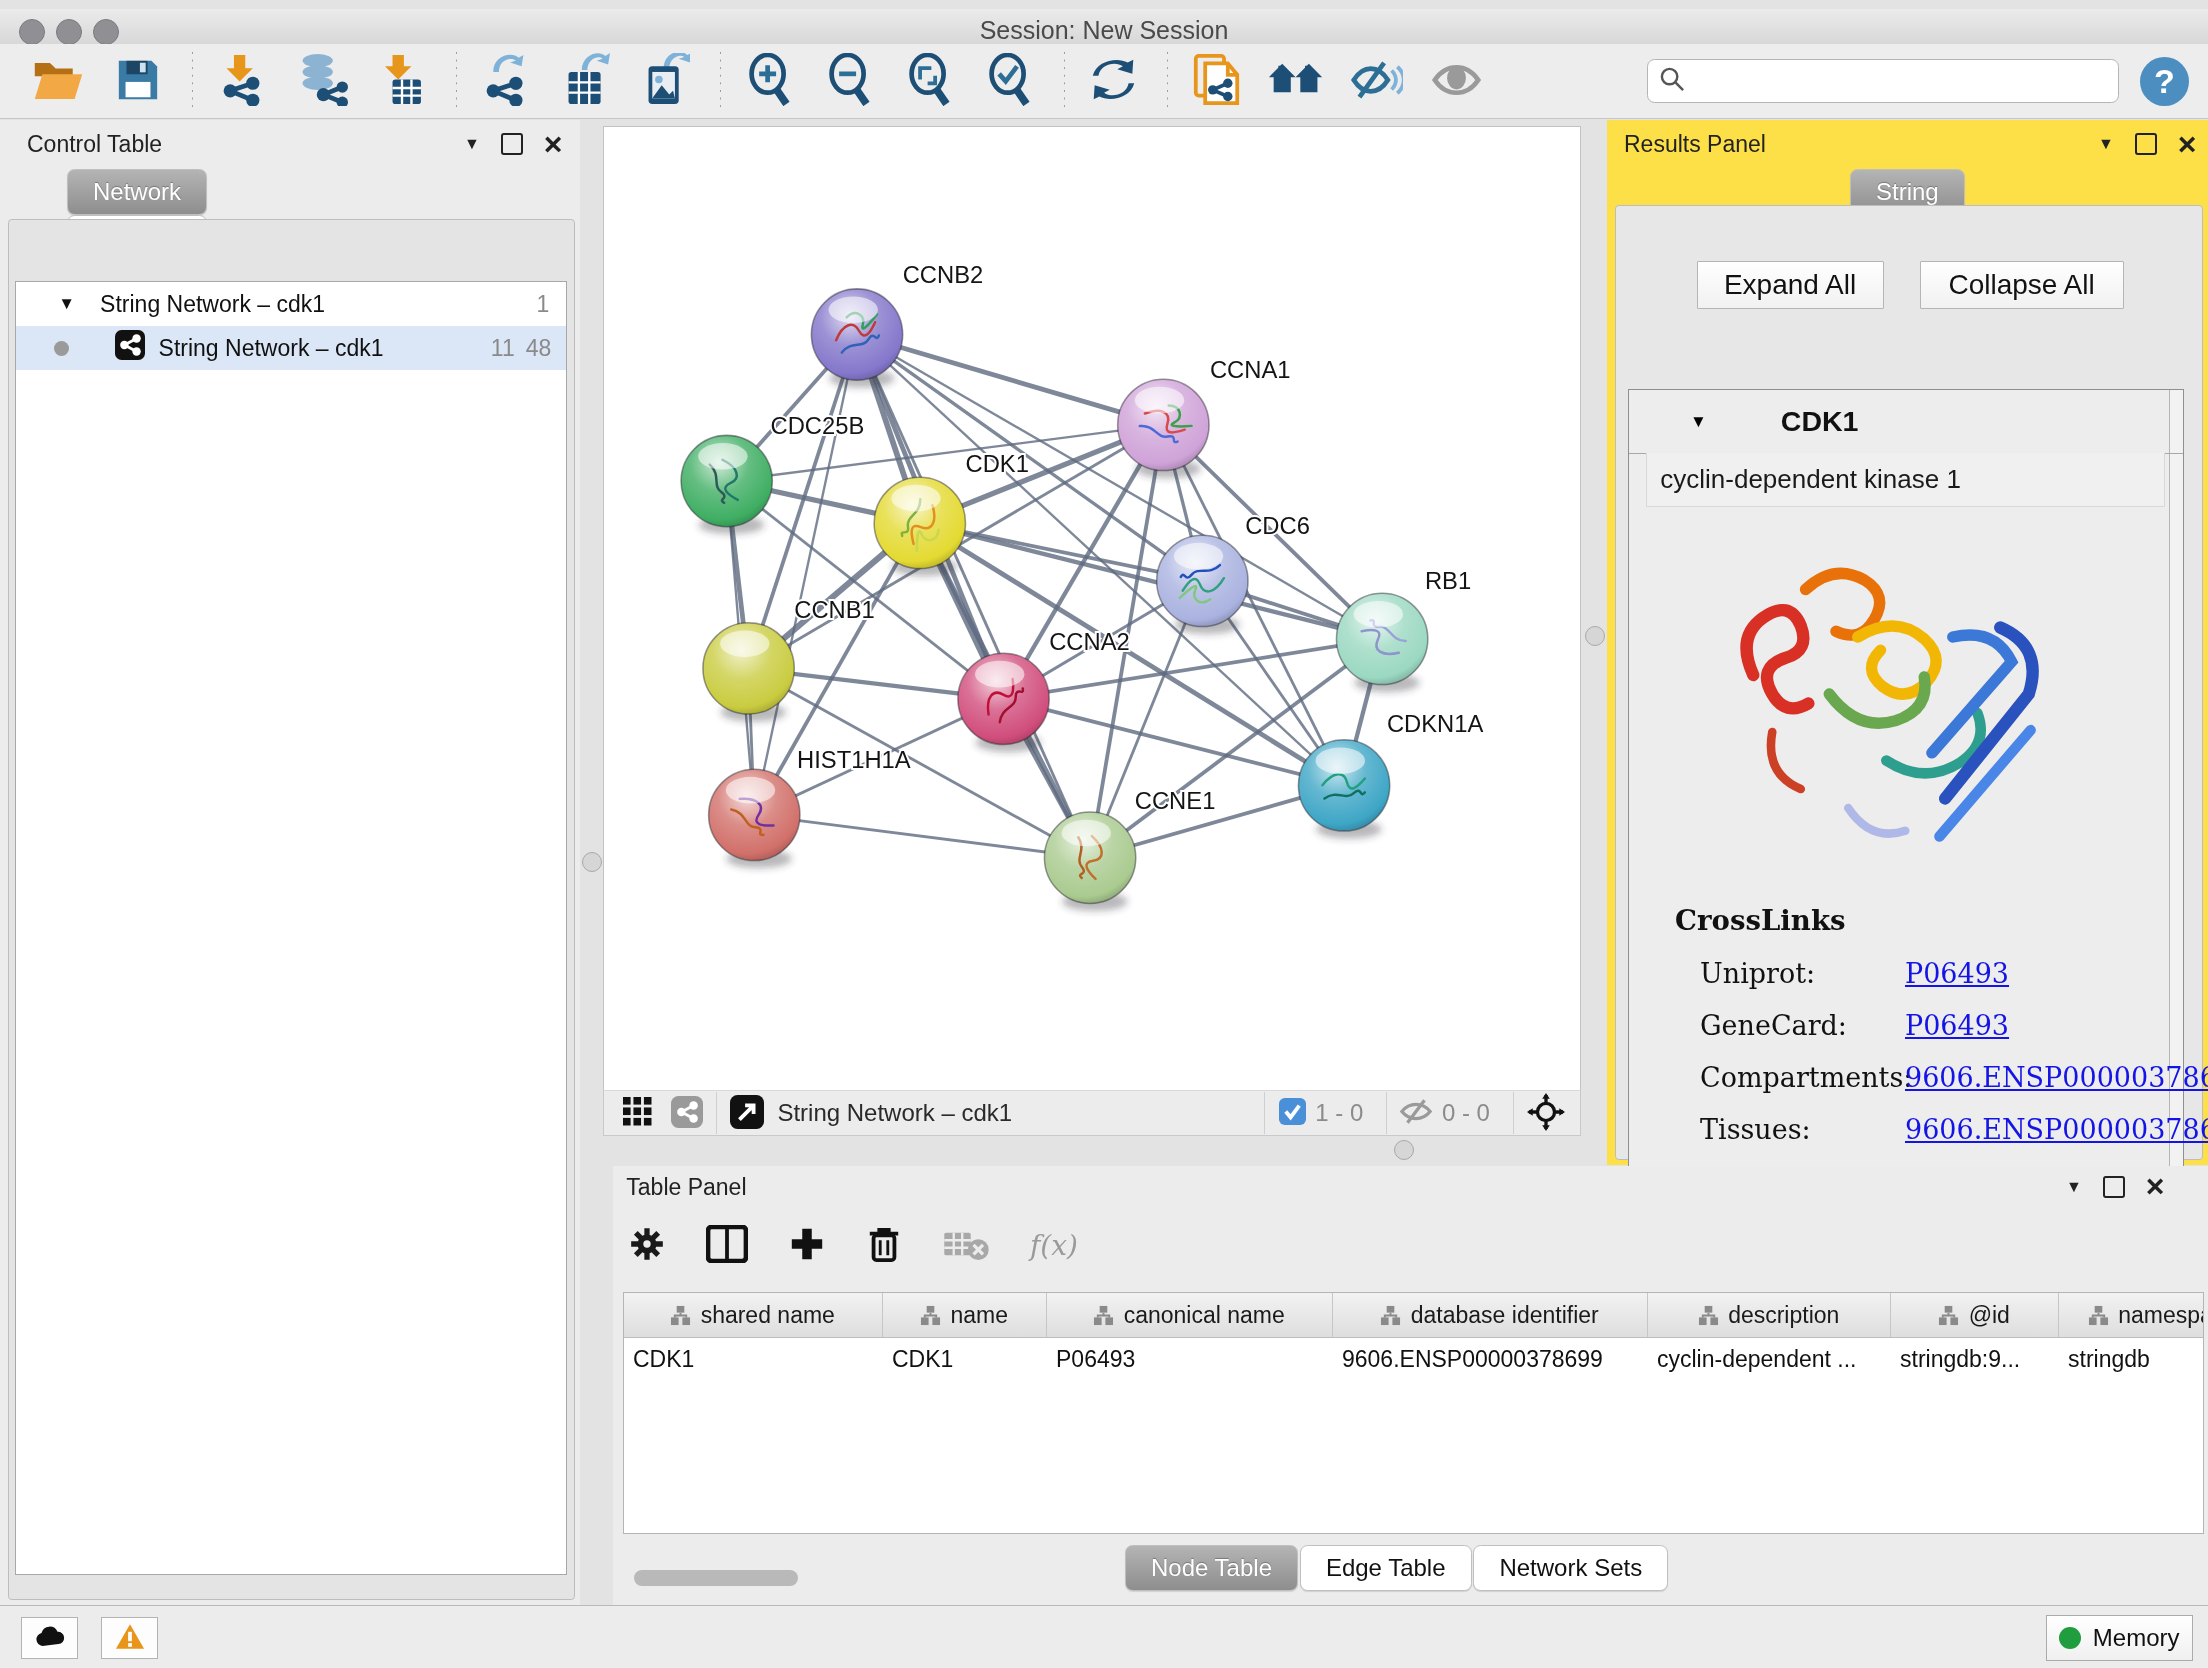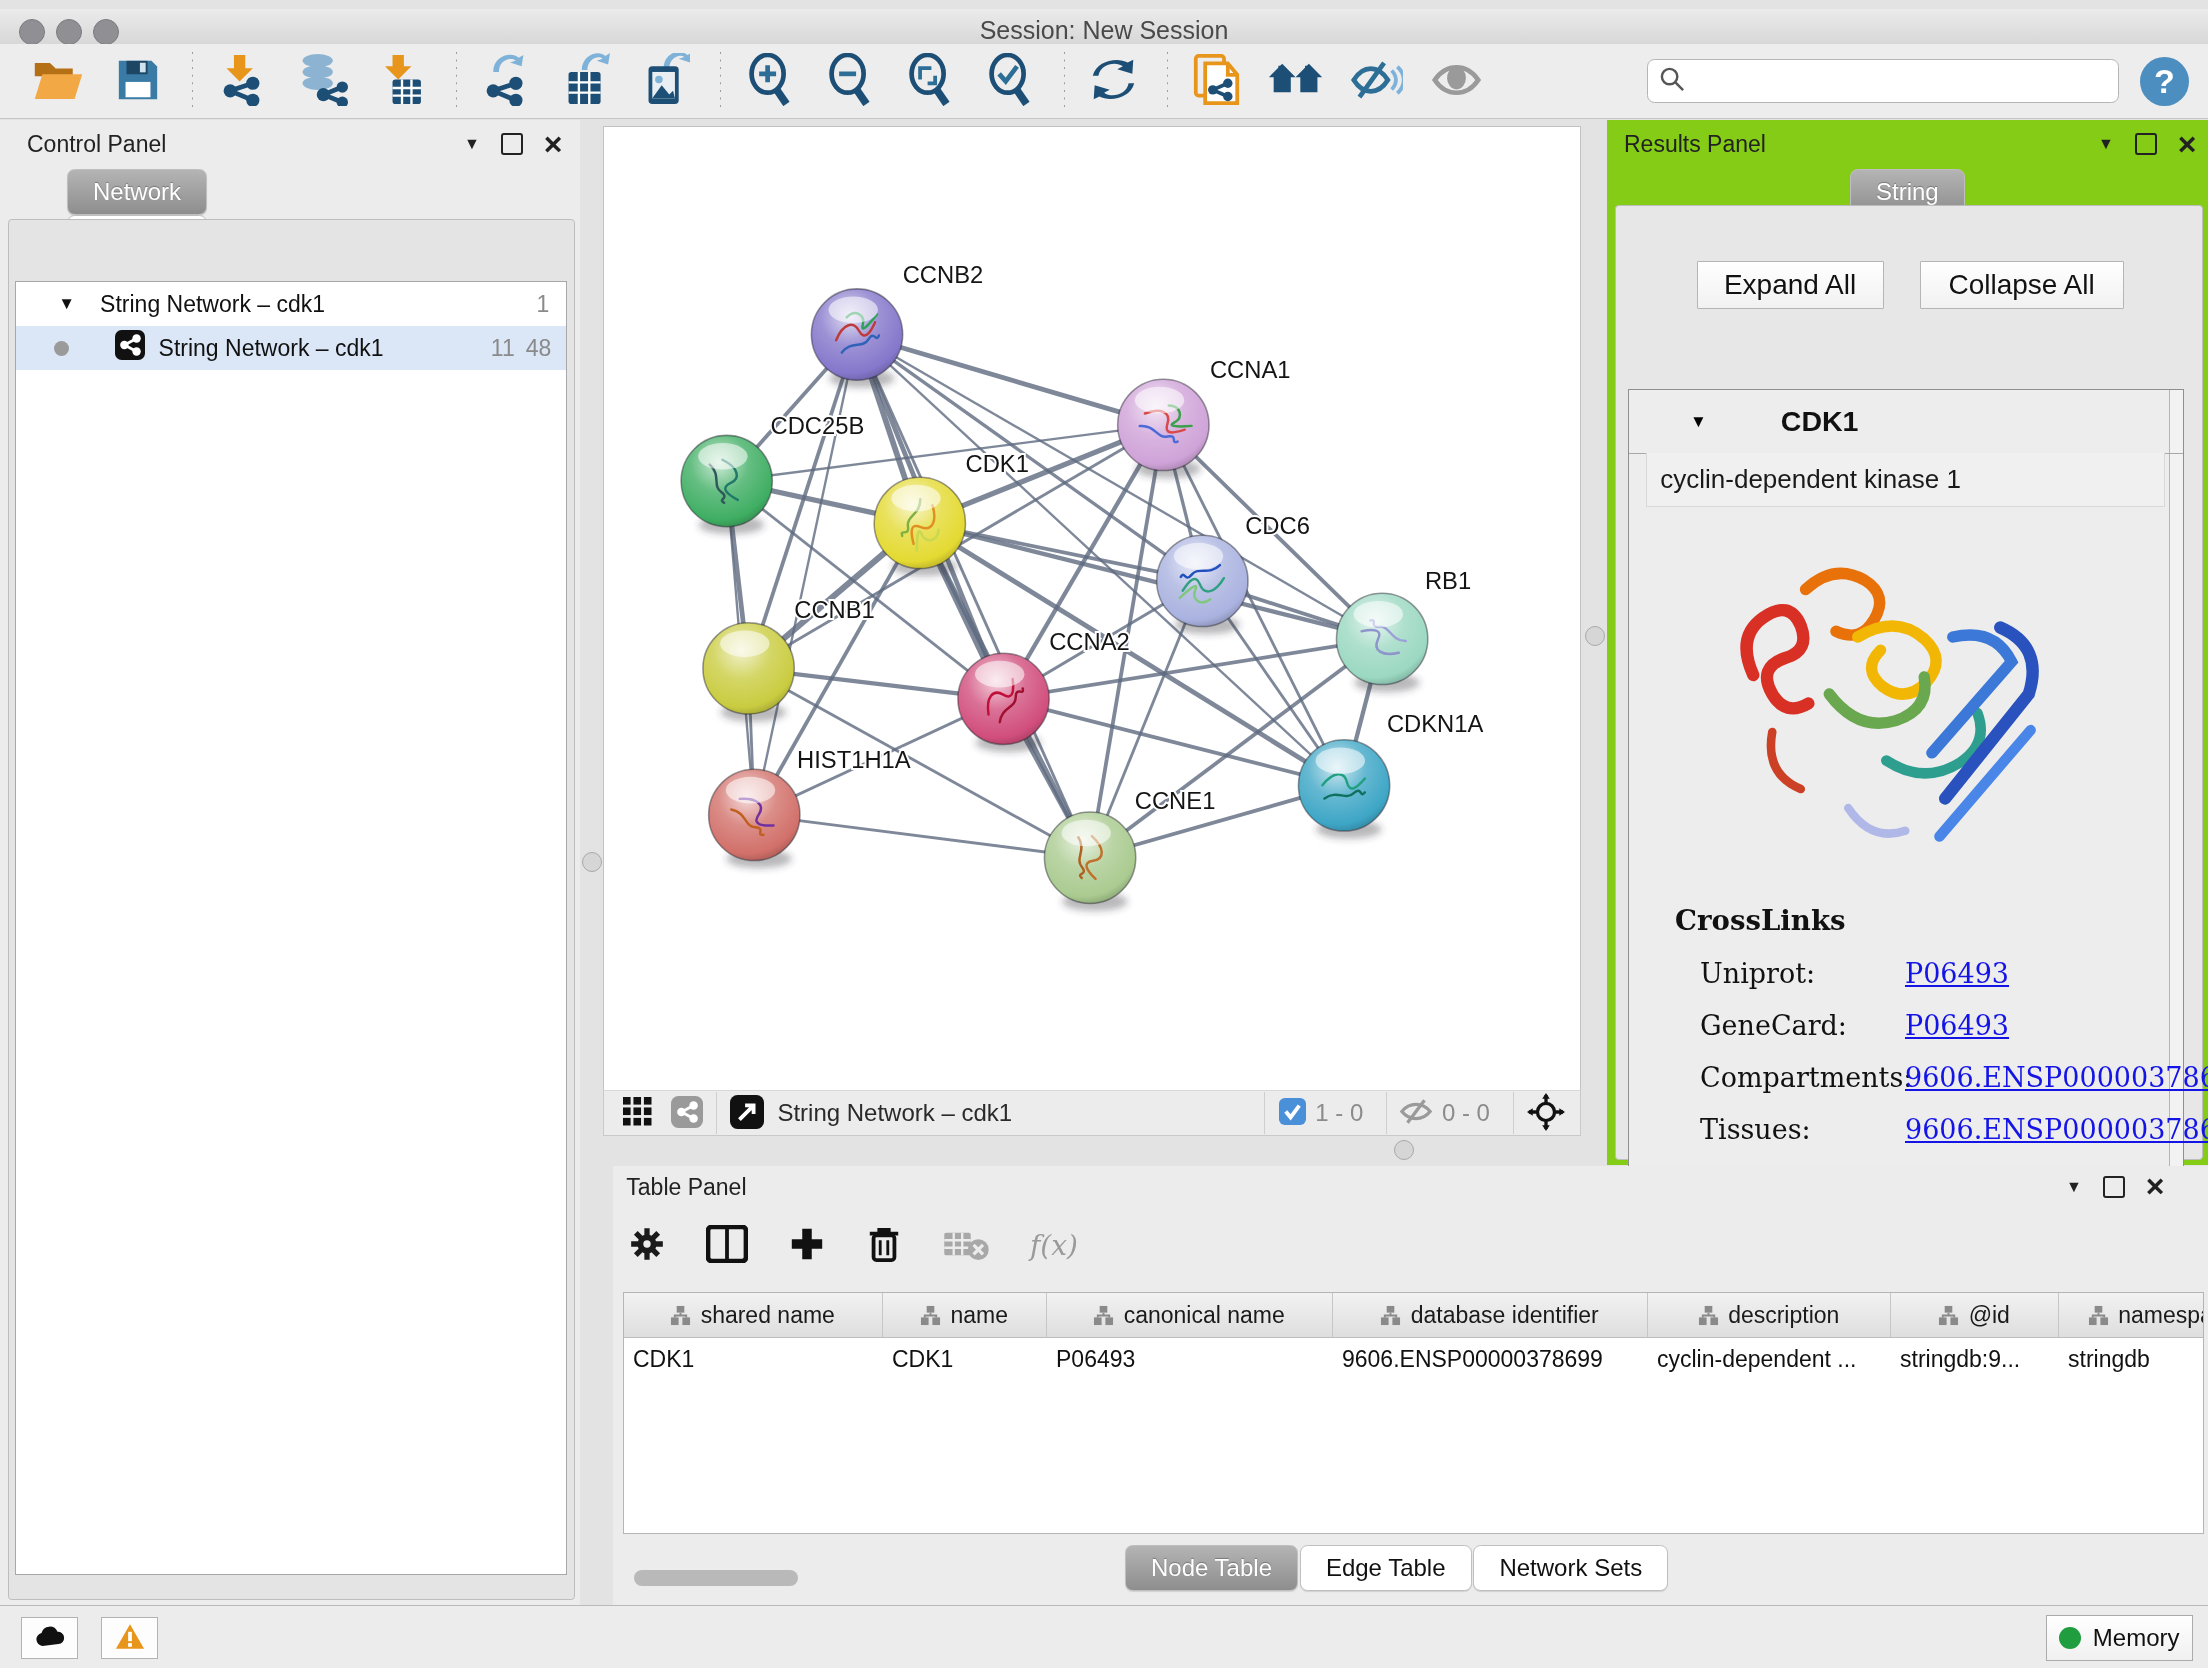--- a/index.html
+++ b/index.html
@@ -49,21 +49,21 @@
   .tree-count{color:#8a8a8a;margin-left:auto;}
   
   #net-canvas{left:603px;top:126px;width:976px;height:963px;background:#fff;border:1px solid #c2c2c2;}
   #net-bottombar{left:603px;top:1090px;width:976px;height:44px;background:#ececec;
                  border:1px solid #c9c9c9;border-top:1px solid #d8d8d8;display:flex;align-items:center;}
   .vb-sep{width:1px;height:42px;background:#cfcfcf;margin:0 13.3px;}
   #net-title{font-size:24px;color:#2a2a2a;margin-left:13.3px;}
   .vb-count{font-size:24px;color:#8b8b8b;margin:0 9.5px;}
   .splitter-dot{width:18px;height:18px;border-radius:50%;background:#d6d6d6;border:1px solid #a9a9a9;}
   
-  #results-panel{left:1607px;top:120px;width:601px;height:1045px;background:#84cc16;}
+  #results-panel{left:1607px;top:120px;width:601px;height:1045px;background:#fde047;}
   #rp-subpanel{position:absolute;left:7.6px;top:85px;width:586px;height:953px;background:#e7e7e7;
                border:1px solid #bdbdbd;border-radius:3.8px;}
   .rp-btn{position:absolute;height:46px;background:linear-gradient(#ffffff,#f1f1f1);border:1px solid #b5b5b5;
           border-radius:1px;font-size:28px;color:#111;display:flex;align-items:center;justify-content:center;}
   #rp-card{position:absolute;left:12.4px;top:183px;width:554px;height:804px;background:#ededed;
            border:1px solid #8f8f8f;}
   #rp-card-scroll{position:absolute;right:0;top:0;width:13.3px;height:100%;border-left:1px solid #b5b5b5;background:#f2f2f2;}
   #cdk1-row{position:absolute;left:0;top:0;width:100%;height:63px;border-bottom:1px solid #a8a8a8;
             display:flex;align-items:center;}
   #cdk1-name{font-size:28.5px;font-weight:bold;color:#111;margin-left:74px;}
@@ -259,21 +259,21 @@
     <span style="margin-right:9.5px"><svg width="27" height="27" viewBox="0 0 28 28">
           <circle cx="11" cy="11" r="8" fill="none" stroke="#555" stroke-width="2.5"></circle>
           <path d="M17 17 25 25" stroke="#555" stroke-width="2.5"></path>
         </svg></span>
     <input placeholder="" style="">
   </div>
   <div id="help-btn">?</div>
 </div>
 
 <div id="control-panel" class="abs">
-  <div class="panel-title abs" style="left:27px;top:11.4px">Control Panel</div>
+  <div class="panel-title abs" style="left:27px;top:11.4px">Control Table</div>
   <div class="win-icons" style="left:464px;top:13.3px">
     <span class="icon-tri">▼</span>
     <span class="icon-float"></span>
     <span class="icon-close">×</span>
   </div>
   <div id="cp-tabs">
       <div class="tab selected">Network</div>
       <div class="tab">Style</div>
       <div class="tab">Select</div>
       <div class="tab">Sets</div>

